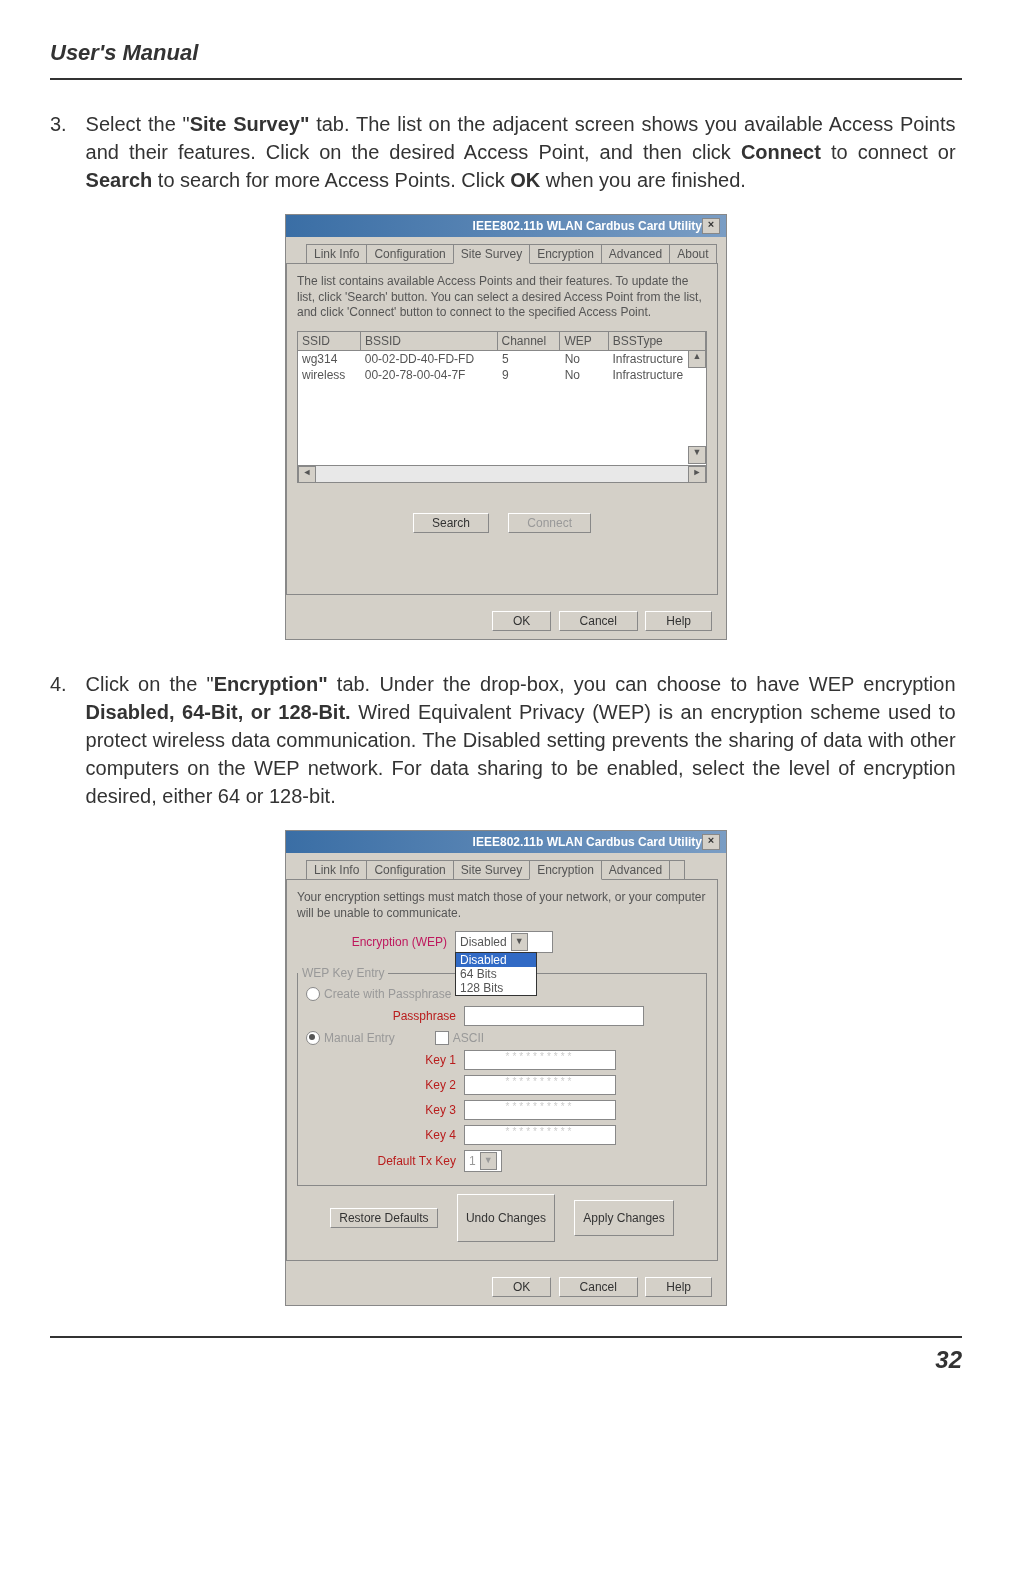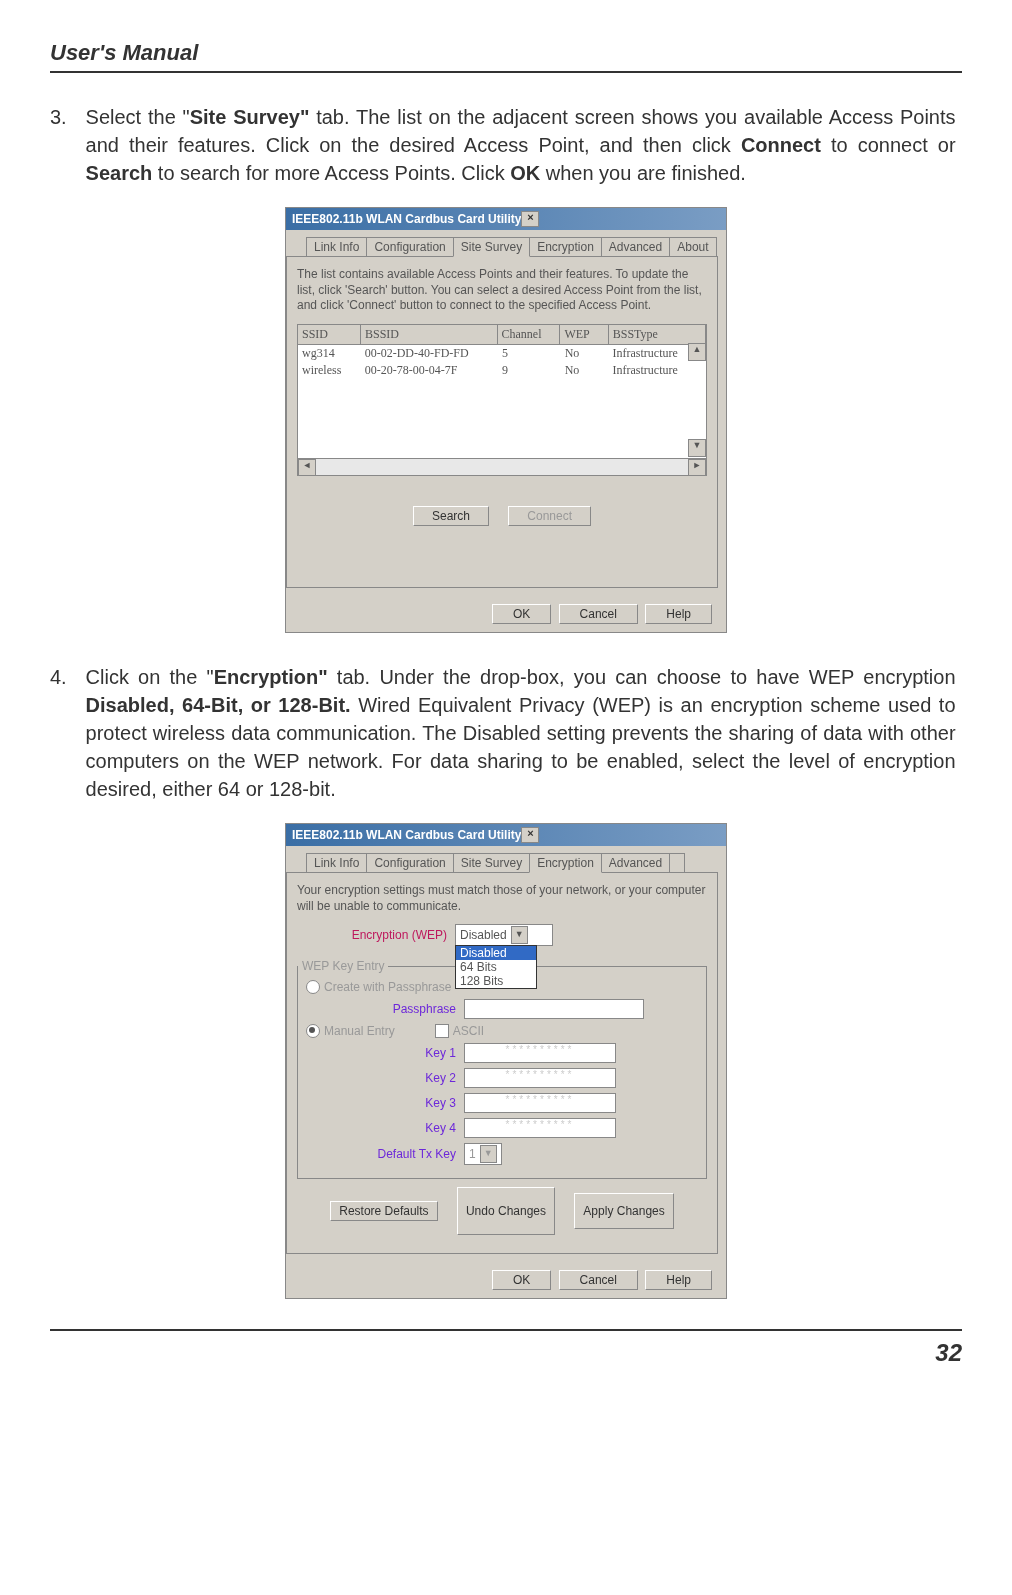--- a/index.html
+++ b/index.html
@@ -7,21 +7,21 @@
     margin: 0;
     padding: 40px 50px;
     background: #fff;
     color: #333;
     width: 912px;
   }
   .header {
     font-size: 22px;
     font-weight: bold;
     font-style: italic;
-    padding-bottom: 5px;
+    padding-bottom: 12px;
     border-bottom: 2px solid #333;
     margin-bottom: 30px;
   }
   .step {
     margin-bottom: 20px;
     font-size: 20px;
     line-height: 1.4;
     text-align: justify;
   }
   .step-num {
@@ -47,21 +47,21 @@
     font-family: Tahoma, Arial, sans-serif;
     font-size: 12px;
     color: #555;
   }
   .titlebar {
     background: linear-gradient(to right, #3a6ea5, #7a9dc4);
     color: #fff;
     font-weight: bold;
     padding: 3px 6px;
     display: flex;
-    justify-content: flex-start;
+    justify-content: flex-end;
     align-items: center;
   }
   .close-btn {
     background: #d4d0c8;
     border: 1px solid #888;
     width: 16px;
     height: 14px;
     font-size: 11px;
     line-height: 11px;
     text-align: center;
@@ -102,21 +102,20 @@
     line-height: 1.3;
     margin-bottom: 10px;
   }
   .listbox {
     background: #fff;
     border: 1px solid #888;
     height: 150px;
     font-size: 12px;
     overflow: hidden;
     position: relative;
-    font-family: Liberation Serif, serif;
   }
   .list-header {
     display: flex;
     background: #d4d0c8;
     border-bottom: 1px solid #888;
   }
   .list-header > div {
     border-right: 1px solid #888;
     padding: 2px 4px;
     font-size: 12px;
@@ -212,21 +211,21 @@
   .form-row {
     display: flex;
     align-items: center;
     margin: 5px 0;
     font-size: 12px;
   }
   .form-label {
     width: 150px;
     text-align: right;
     padding-right: 8px;
-    color: #6d28d9;
+    color: #b91c1c;
   }
   .text-input {
     border: 1px solid #888;
     background: #fff;
     height: 18px;
     padding: 0 4px;
     font-size: 12px;
   }
   .dropdown {
     border: 1px solid #888;

